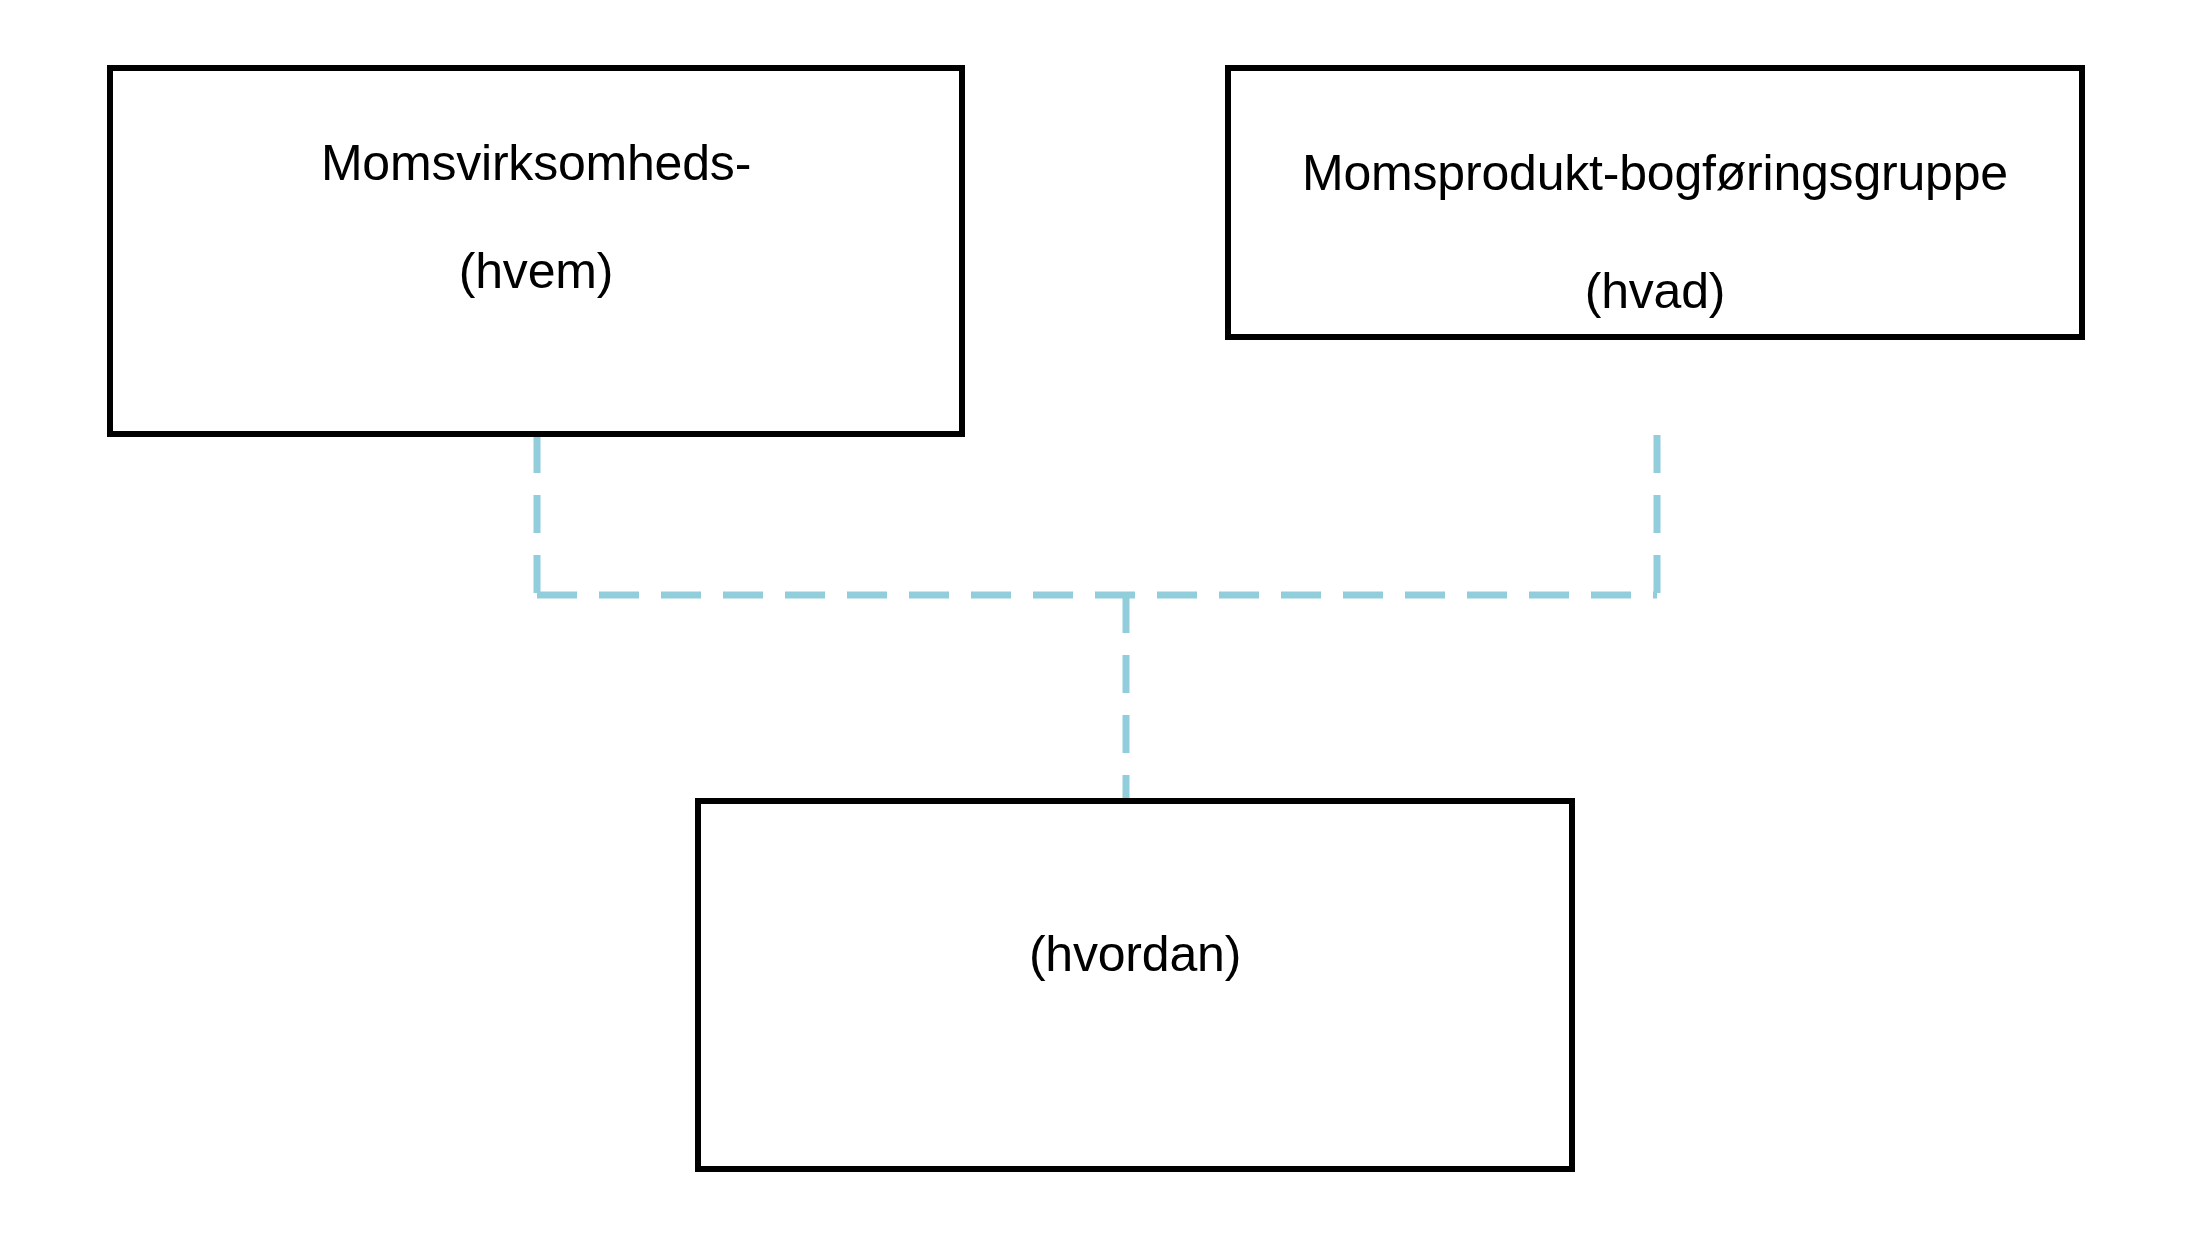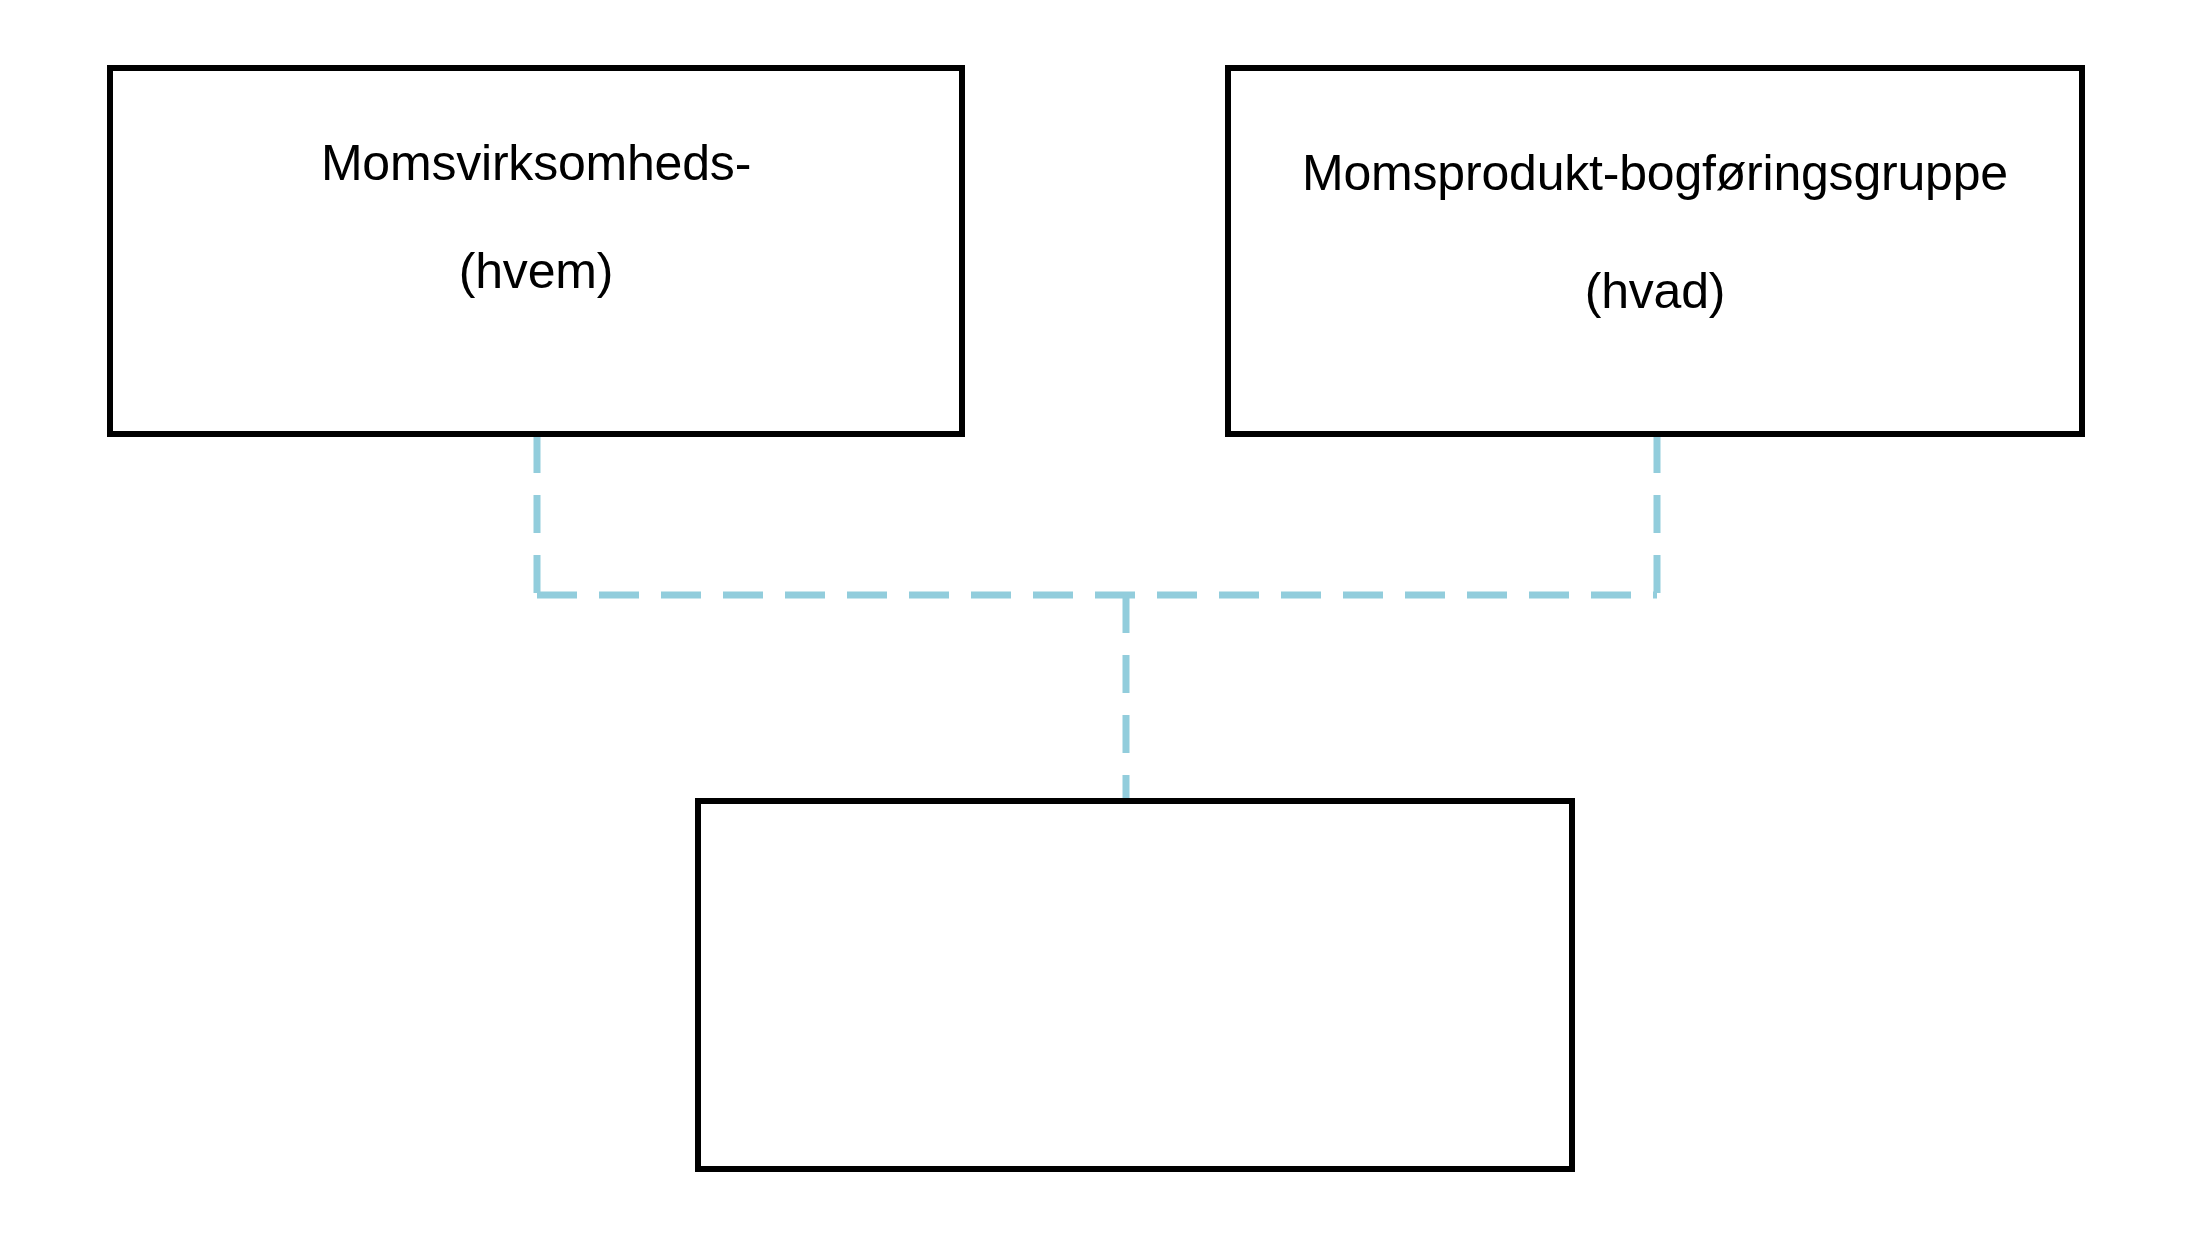--- a/index.html
+++ b/index.html
@@ -51,21 +51,21 @@
     padding-top: 62px;
   }
   #box-vat-business-posting-group .gap {
     height: 48px;
   }
 
   #box-vat-product-posting-group {
     left: 1225px;
     top: 65px;
     width: 860px;
-    height: 372px;
+    height: 275px;
     justify-content: flex-start;
     padding-top: 72px;
   }
   #box-vat-product-posting-group .gap {
     height: 58px;
   }
 
   #box-vat-posting-setup {
     left: 695px;
     top: 798px;
@@ -107,15 +107,16 @@
     <div class="node-line sub">(hvem)</div>
   </div>
 
   <div class="node-box" id="box-vat-product-posting-group">
     <div class="node-line">Momsprodukt-bogføringsgruppe</div>
     <div class="gap"></div>
     <div class="node-line sub">(hvad)</div>
   </div>
 
   <div class="node-box" id="box-vat-posting-setup">
+    <div class="node-line sub">(hvordan)</div>
   </div>
 
 </div>
 
 </body></html>

